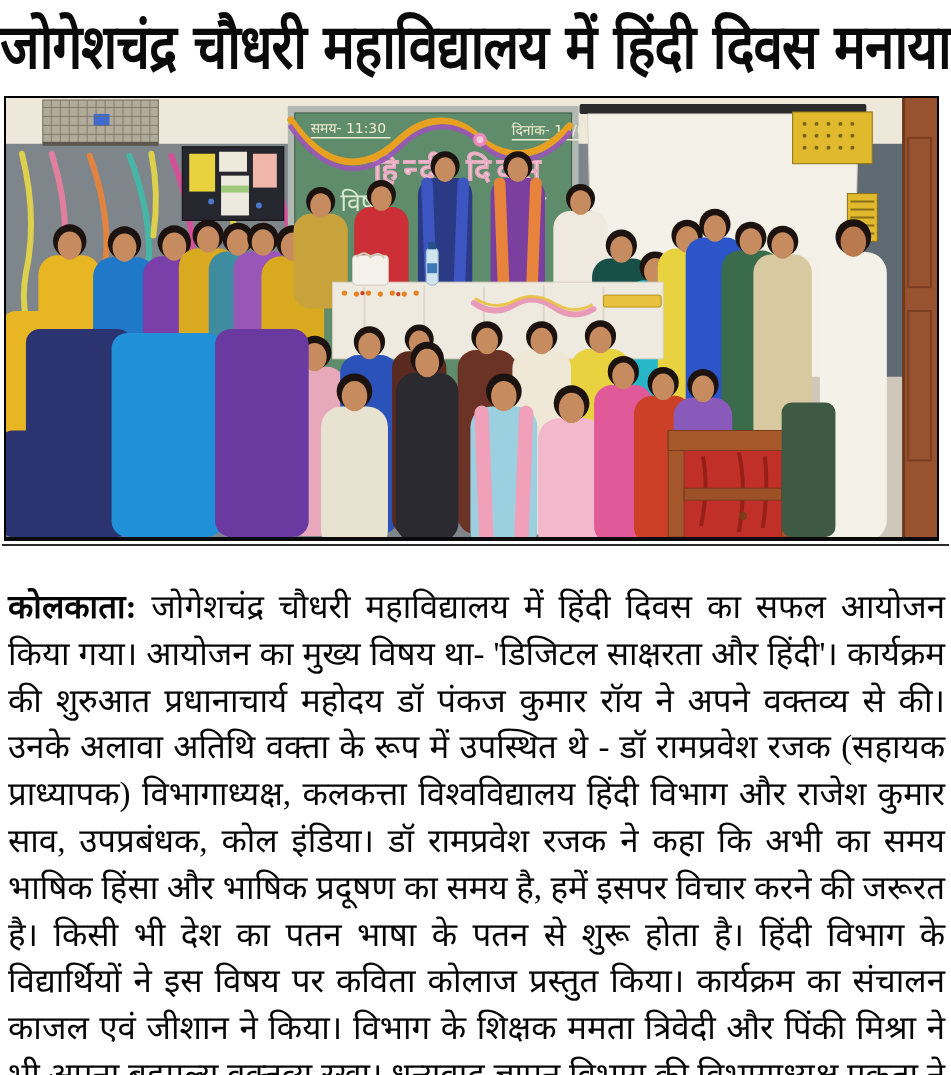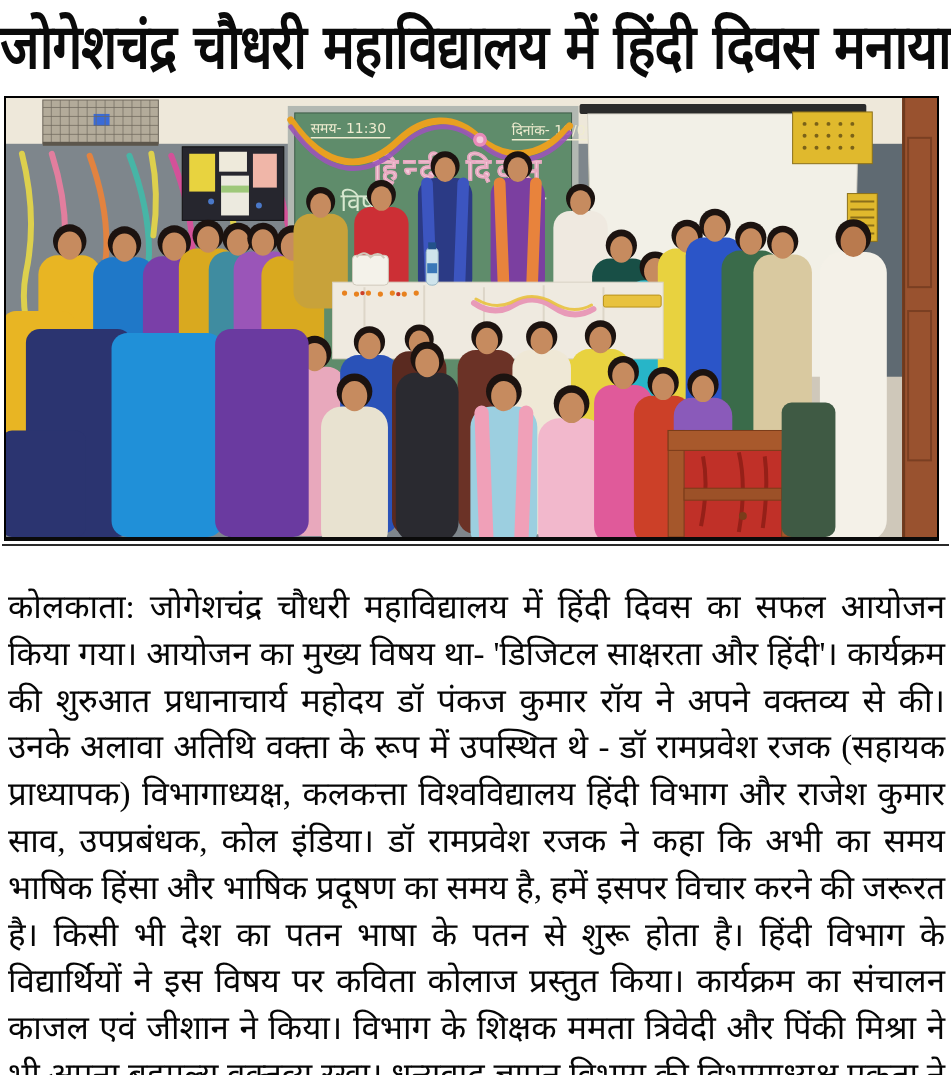--- a/index.html
+++ b/index.html
@@ -8,21 +8,21 @@
   .headline{position:absolute;left:0;top:0;width:951px;text-align:center;
             font-family:"DejaVu Sans","Liberation Sans",sans-serif;
             font-weight:800;font-size:53px;line-height:84px;color:#0a0a0a;
             transform:scaleY(1.16);transform-origin:50% 8px;white-space:nowrap;letter-spacing:-1px}
   .photo-frame{position:absolute;left:4px;top:96px;width:935px;height:445px;
                border:2px solid #000;border-bottom:4px solid #0a0a0a;box-sizing:border-box;background:#fef9c3}
   .photo-frame svg{display:block;width:100%;height:100%}
   .photo-rule{position:absolute;left:2px;top:544px;width:947px;height:2px;background:#2a2a2a}
   .article-body{position:absolute;left:8px;top:551px;width:937px;
                 font-size:33px;line-height:46.8px;text-align:justify;color:#060606;font-weight:500}
-  .dateline{font-weight:normal}
+  .dateline{font-weight:bold}
   .chalk{font-family:"DejaVu Sans","Liberation Sans",sans-serif}
 </style>
 </head>
 <body>
 
 <div class="headline">जोगेशचंद्र चौधरी महाविद्यालय में हिंदी दिवस मनाया</div>
 
 <div class="photo-frame">
   <svg viewBox="0 0 935 441" preserveAspectRatio="none">
     <defs>

